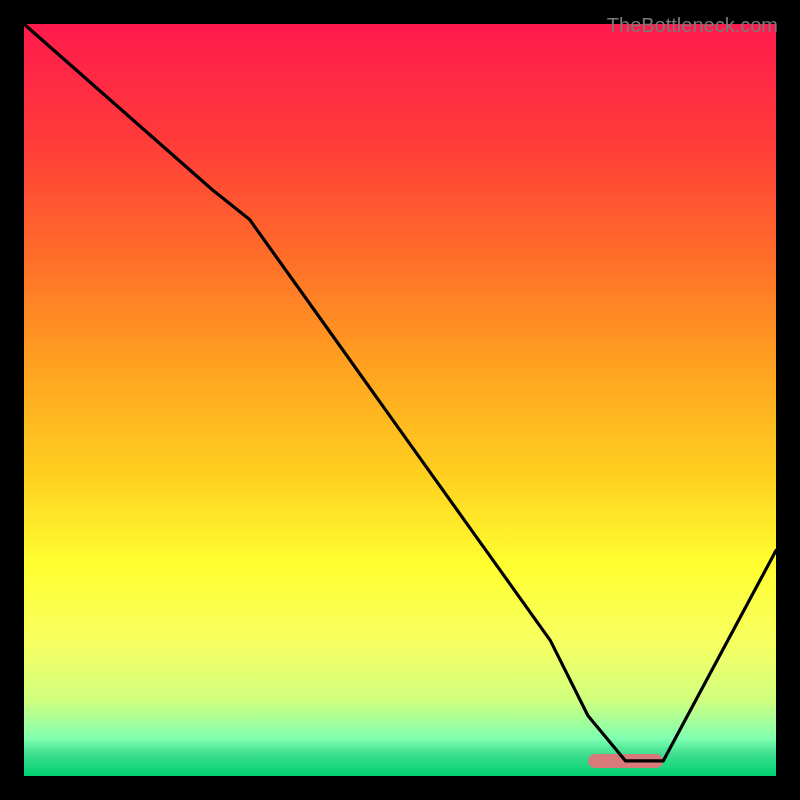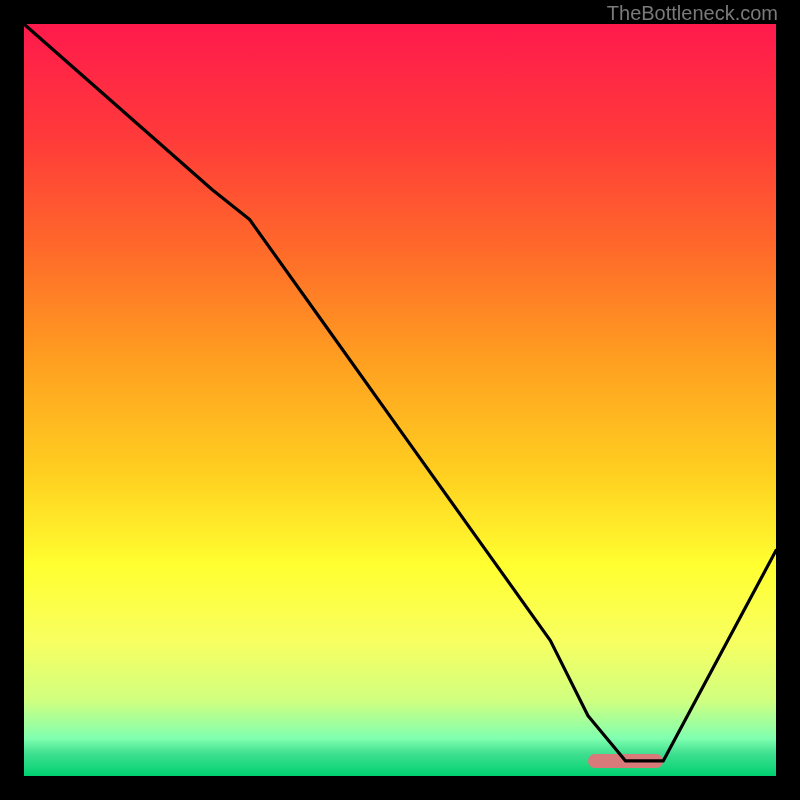--- a/index.html
+++ b/index.html
@@ -21,21 +21,21 @@
   }
   .gradient-plot {
     position: absolute;
     top: 0;
     left: 0;
     width: 752px;
     height: 752px;
   }
   .watermark {
     position: absolute;
-    top: 2px;
+    top: 14px;
     right: 22px;
     color: #7a7a7a;
     font-size: 20px;
     font-weight: 500;
     z-index: 10;
   }
   svg {
     display: block;
   }
 </style>

